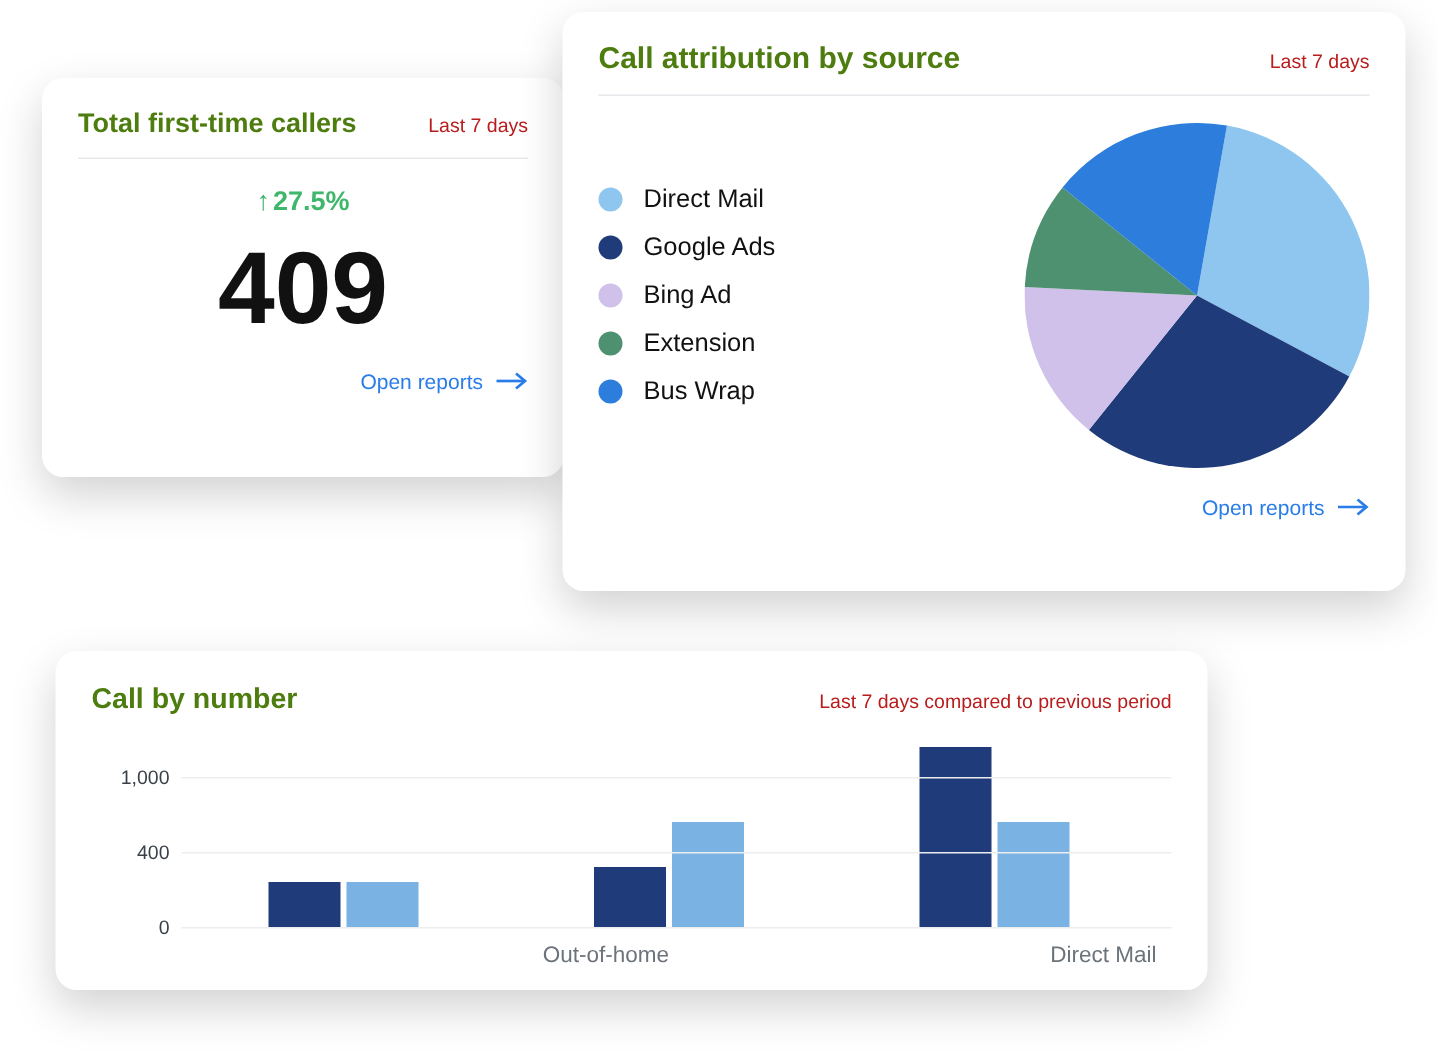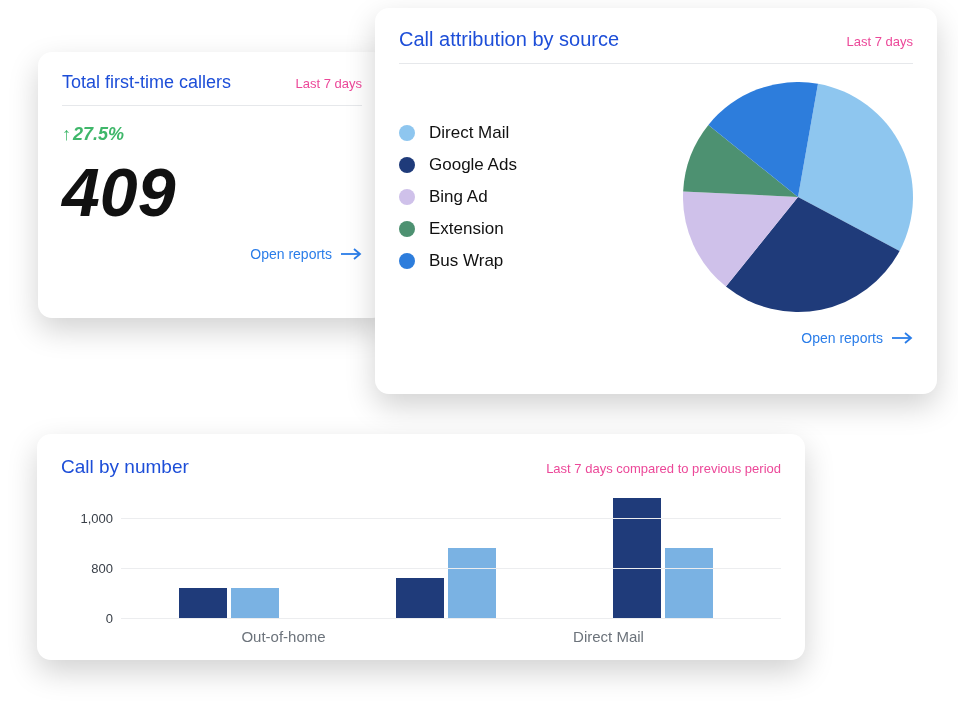--- a/index.html
+++ b/index.html
@@ -20,31 +20,31 @@
   .card-header {
     display: flex;
     justify-content: space-between;
     align-items: baseline;
     border-bottom: 1px solid #e6e8eb;
     padding-bottom: 12px;
     margin-bottom: 18px;
   }
   .card-title {
     font-size: 18px;
-    font-weight: 400;
-    color: #1d4ed8;
+    font-weight: 700;
+    color: #4d7c0f;
   }
   .card-subtitle {
     font-size: 13px;
-    color: #ec4899;
+    color: #b91c1c;
   }
 
   
-  #card-ftc { left: 38px; top: 52px; width: 348px; height: 266px; }
-  .ftc-body { text-align: left; font-style: italic; }
+  #card-ftc { left: 28px; top: 52px; width: 348px; height: 266px; }
+  .ftc-body { text-align: center; }
   .ftc-trend {
     color: #3fb76a;
     font-weight: 700;
     font-size: 18px;
     margin-top: 4px;
   }
   .ftc-trend .arrow { display:inline-block; margin-right:2px; }
   .ftc-value {
     font-size: 68px;
     font-weight: 800;
@@ -84,21 +84,21 @@
   #card-bar .card-header { border-bottom: none; padding-bottom: 6px; margin-bottom: 4px; }
   #card-bar .card-title { font-size: 19px; }
   .bar-chart { display: flex; align-items: flex-end; height: 130px; position: relative; padding-left: 60px; padding-right: 10px; }
   .y-axis { position: absolute; left: 0; top: 0; bottom: 0; width: 58px; }
   .y-tick { position: absolute; right: 6px; font-size: 13px; color: #3a4049; transform: translateY(-50%); }
   .y-line { position: absolute; left: 60px; right: 0; height: 1px; background: #ecedef; }
   .groups { display: flex; flex: 1; justify-content: space-around; align-items: flex-end; height: 100%; }
   .group { display: flex; align-items: flex-end; gap: 4px; }
   .bar { width: 48px; }
   .x-labels { display: flex; padding-left: 60px; padding-right: 10px; justify-content: space-around; margin-top: 10px; }
-  .x-label { font-size: 15px; color: #6c737b; text-align: center; flex: 1; }
+  .x-label { font-size: 15px; color: #6c737b; text-align: right; flex: 1; }
 </style>
 </head>
 <body>
 
 <div id="card-ftc" class="card">
   <div class="card-header">
     <div class="card-title">Total first-time callers</div>
     <div class="card-subtitle">Last 7 days</div>
   </div>
   <div class="ftc-body">
@@ -164,21 +164,21 @@
 </div>
 
 <div id="card-bar" class="card">
   <div class="card-header">
     <div class="card-title">Call by number</div>
     <div class="card-subtitle">Last 7 days compared to previous period</div>
   </div>
   <div class="bar-chart" id="bar-chart">
     <div class="y-axis" id="y-axis">
         <div class="y-tick" style="top: 130px;">0</div>
-        <div class="y-tick" style="top: 80px;">800</div>
+        <div class="y-tick" style="top: 80px;">400</div>
         <div class="y-tick" style="top: 30px;">1,000</div>
       </div>
     <div class="groups" id="bar-groups">
         <div class="group">
           <div class="bar" style="background: rgb(31, 59, 122); height: 30px;"></div>
           <div class="bar" style="background: rgb(122, 178, 227); height: 30px;"></div>
         </div>
         <div class="group">
           <div class="bar" style="background: rgb(31, 59, 122); height: 40px;"></div>
           <div class="bar" style="background: rgb(122, 178, 227); height: 70px;"></div>

